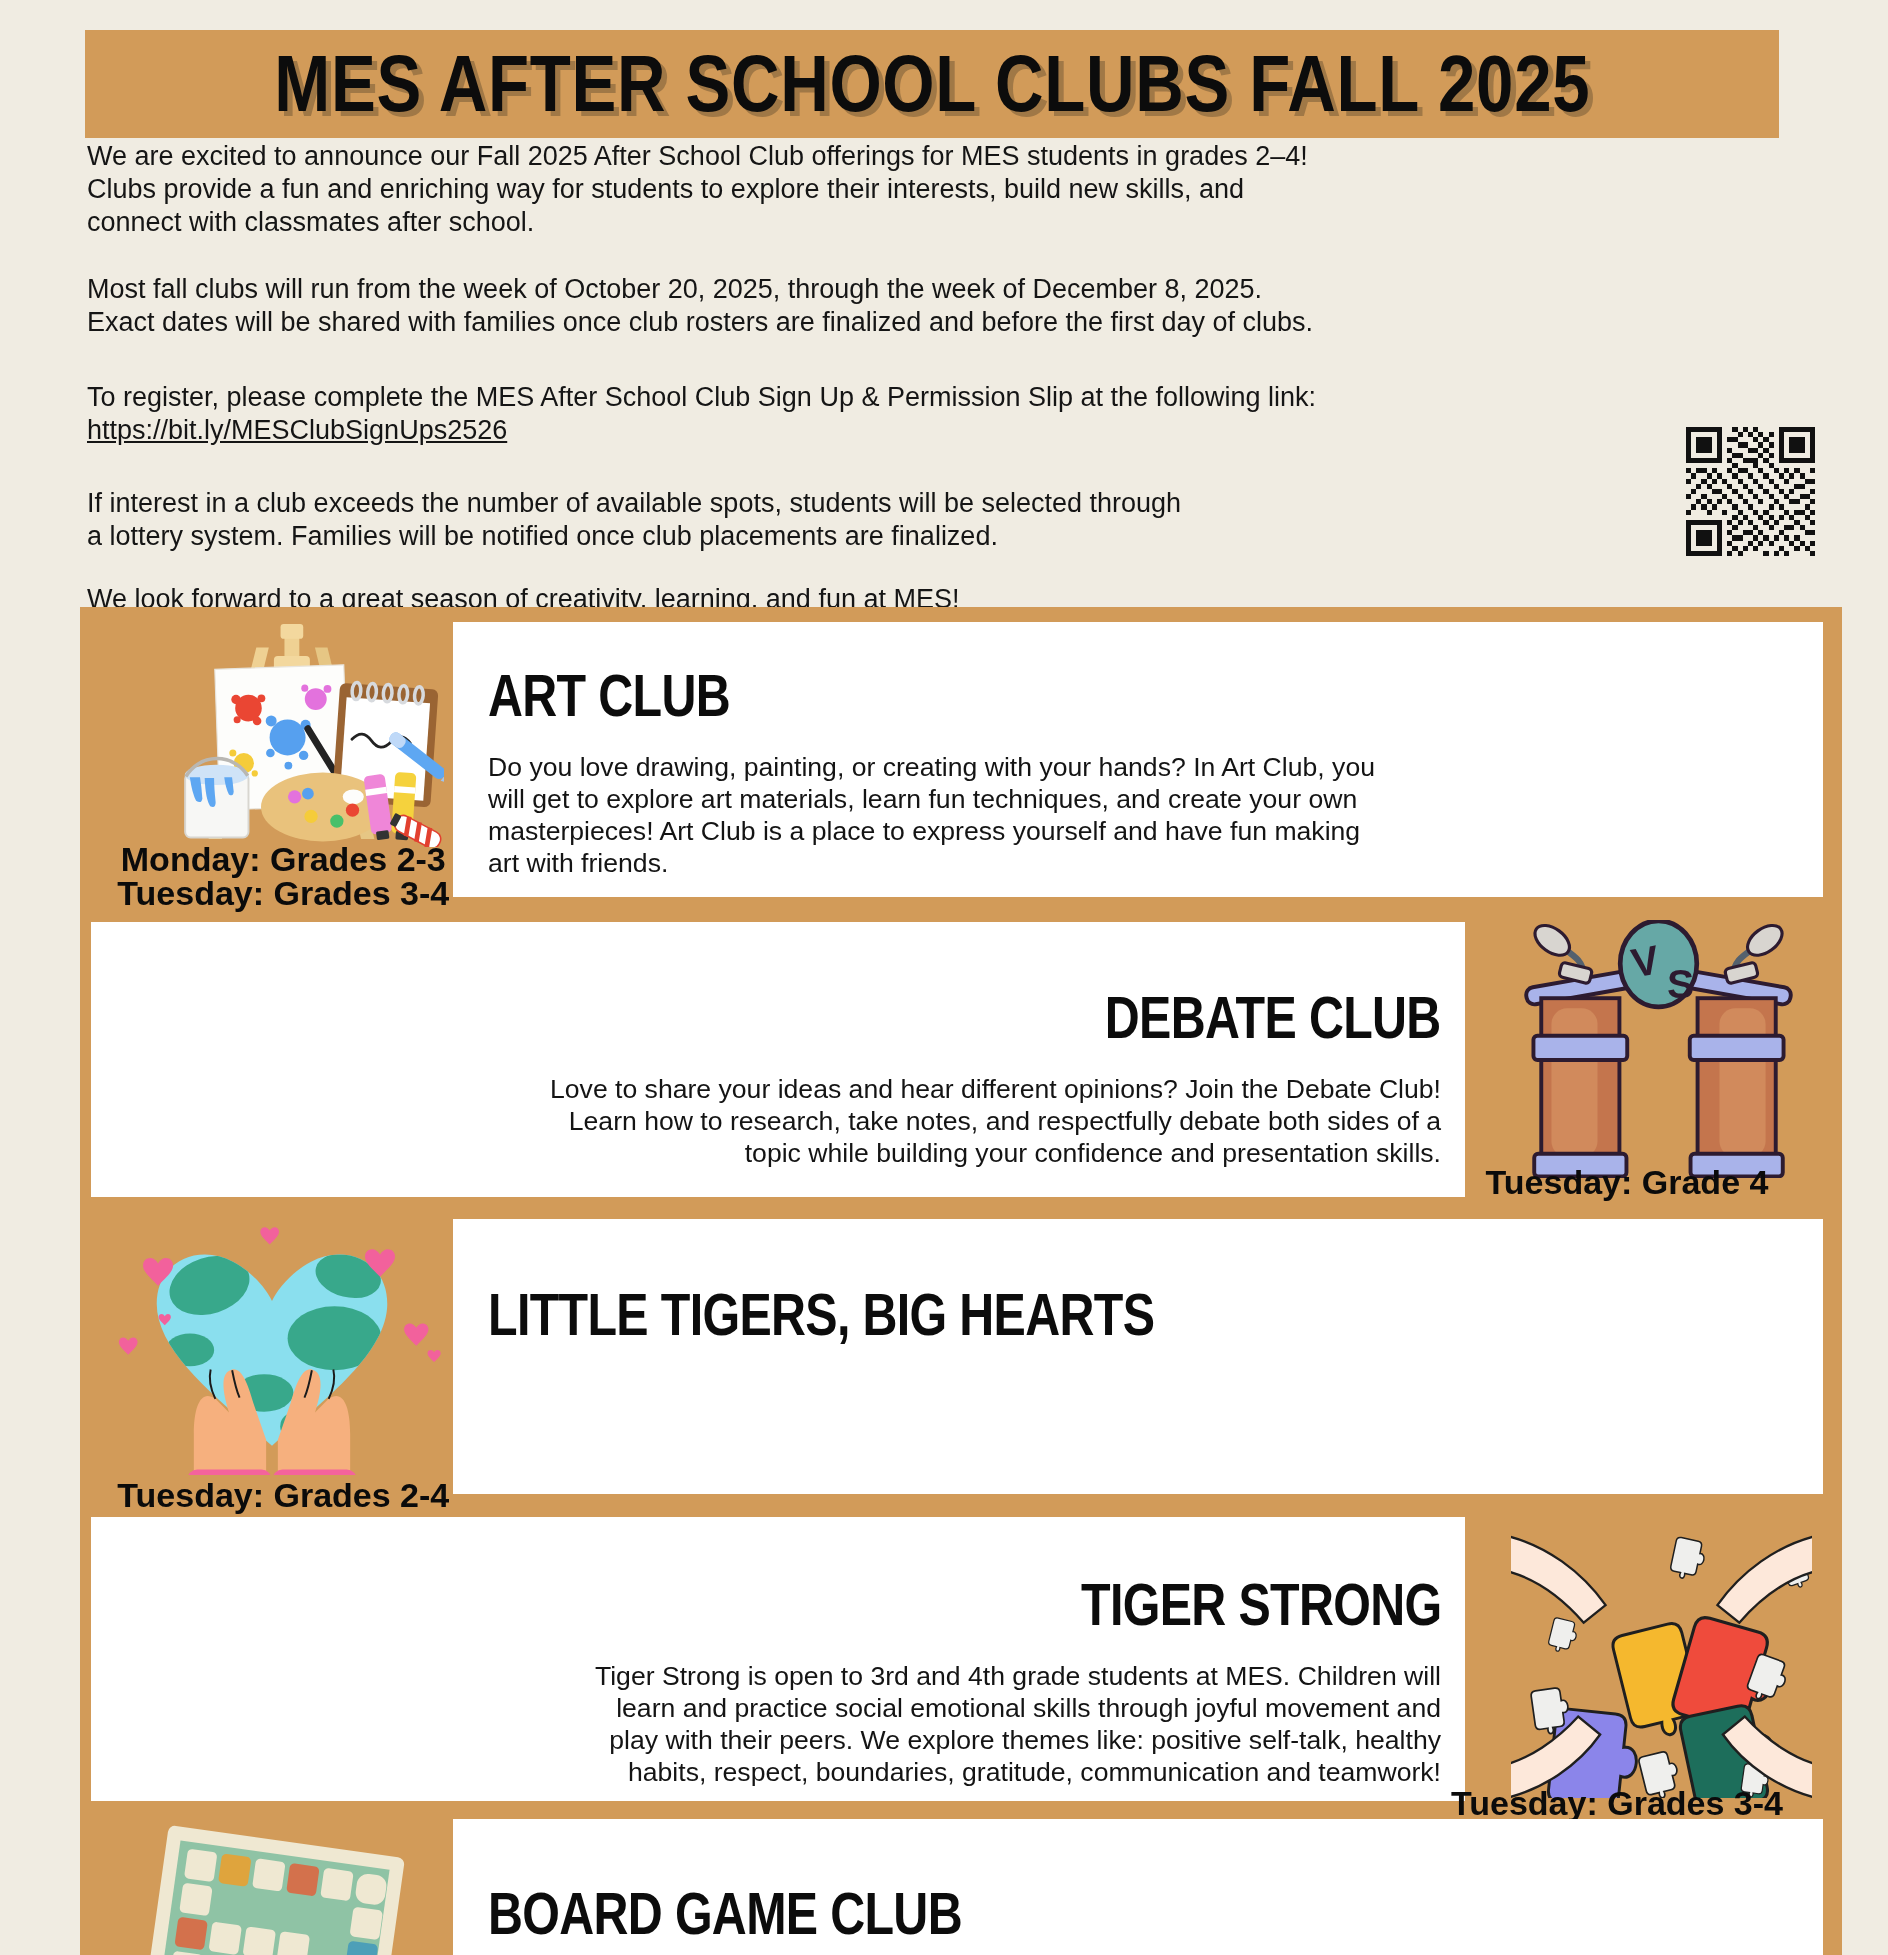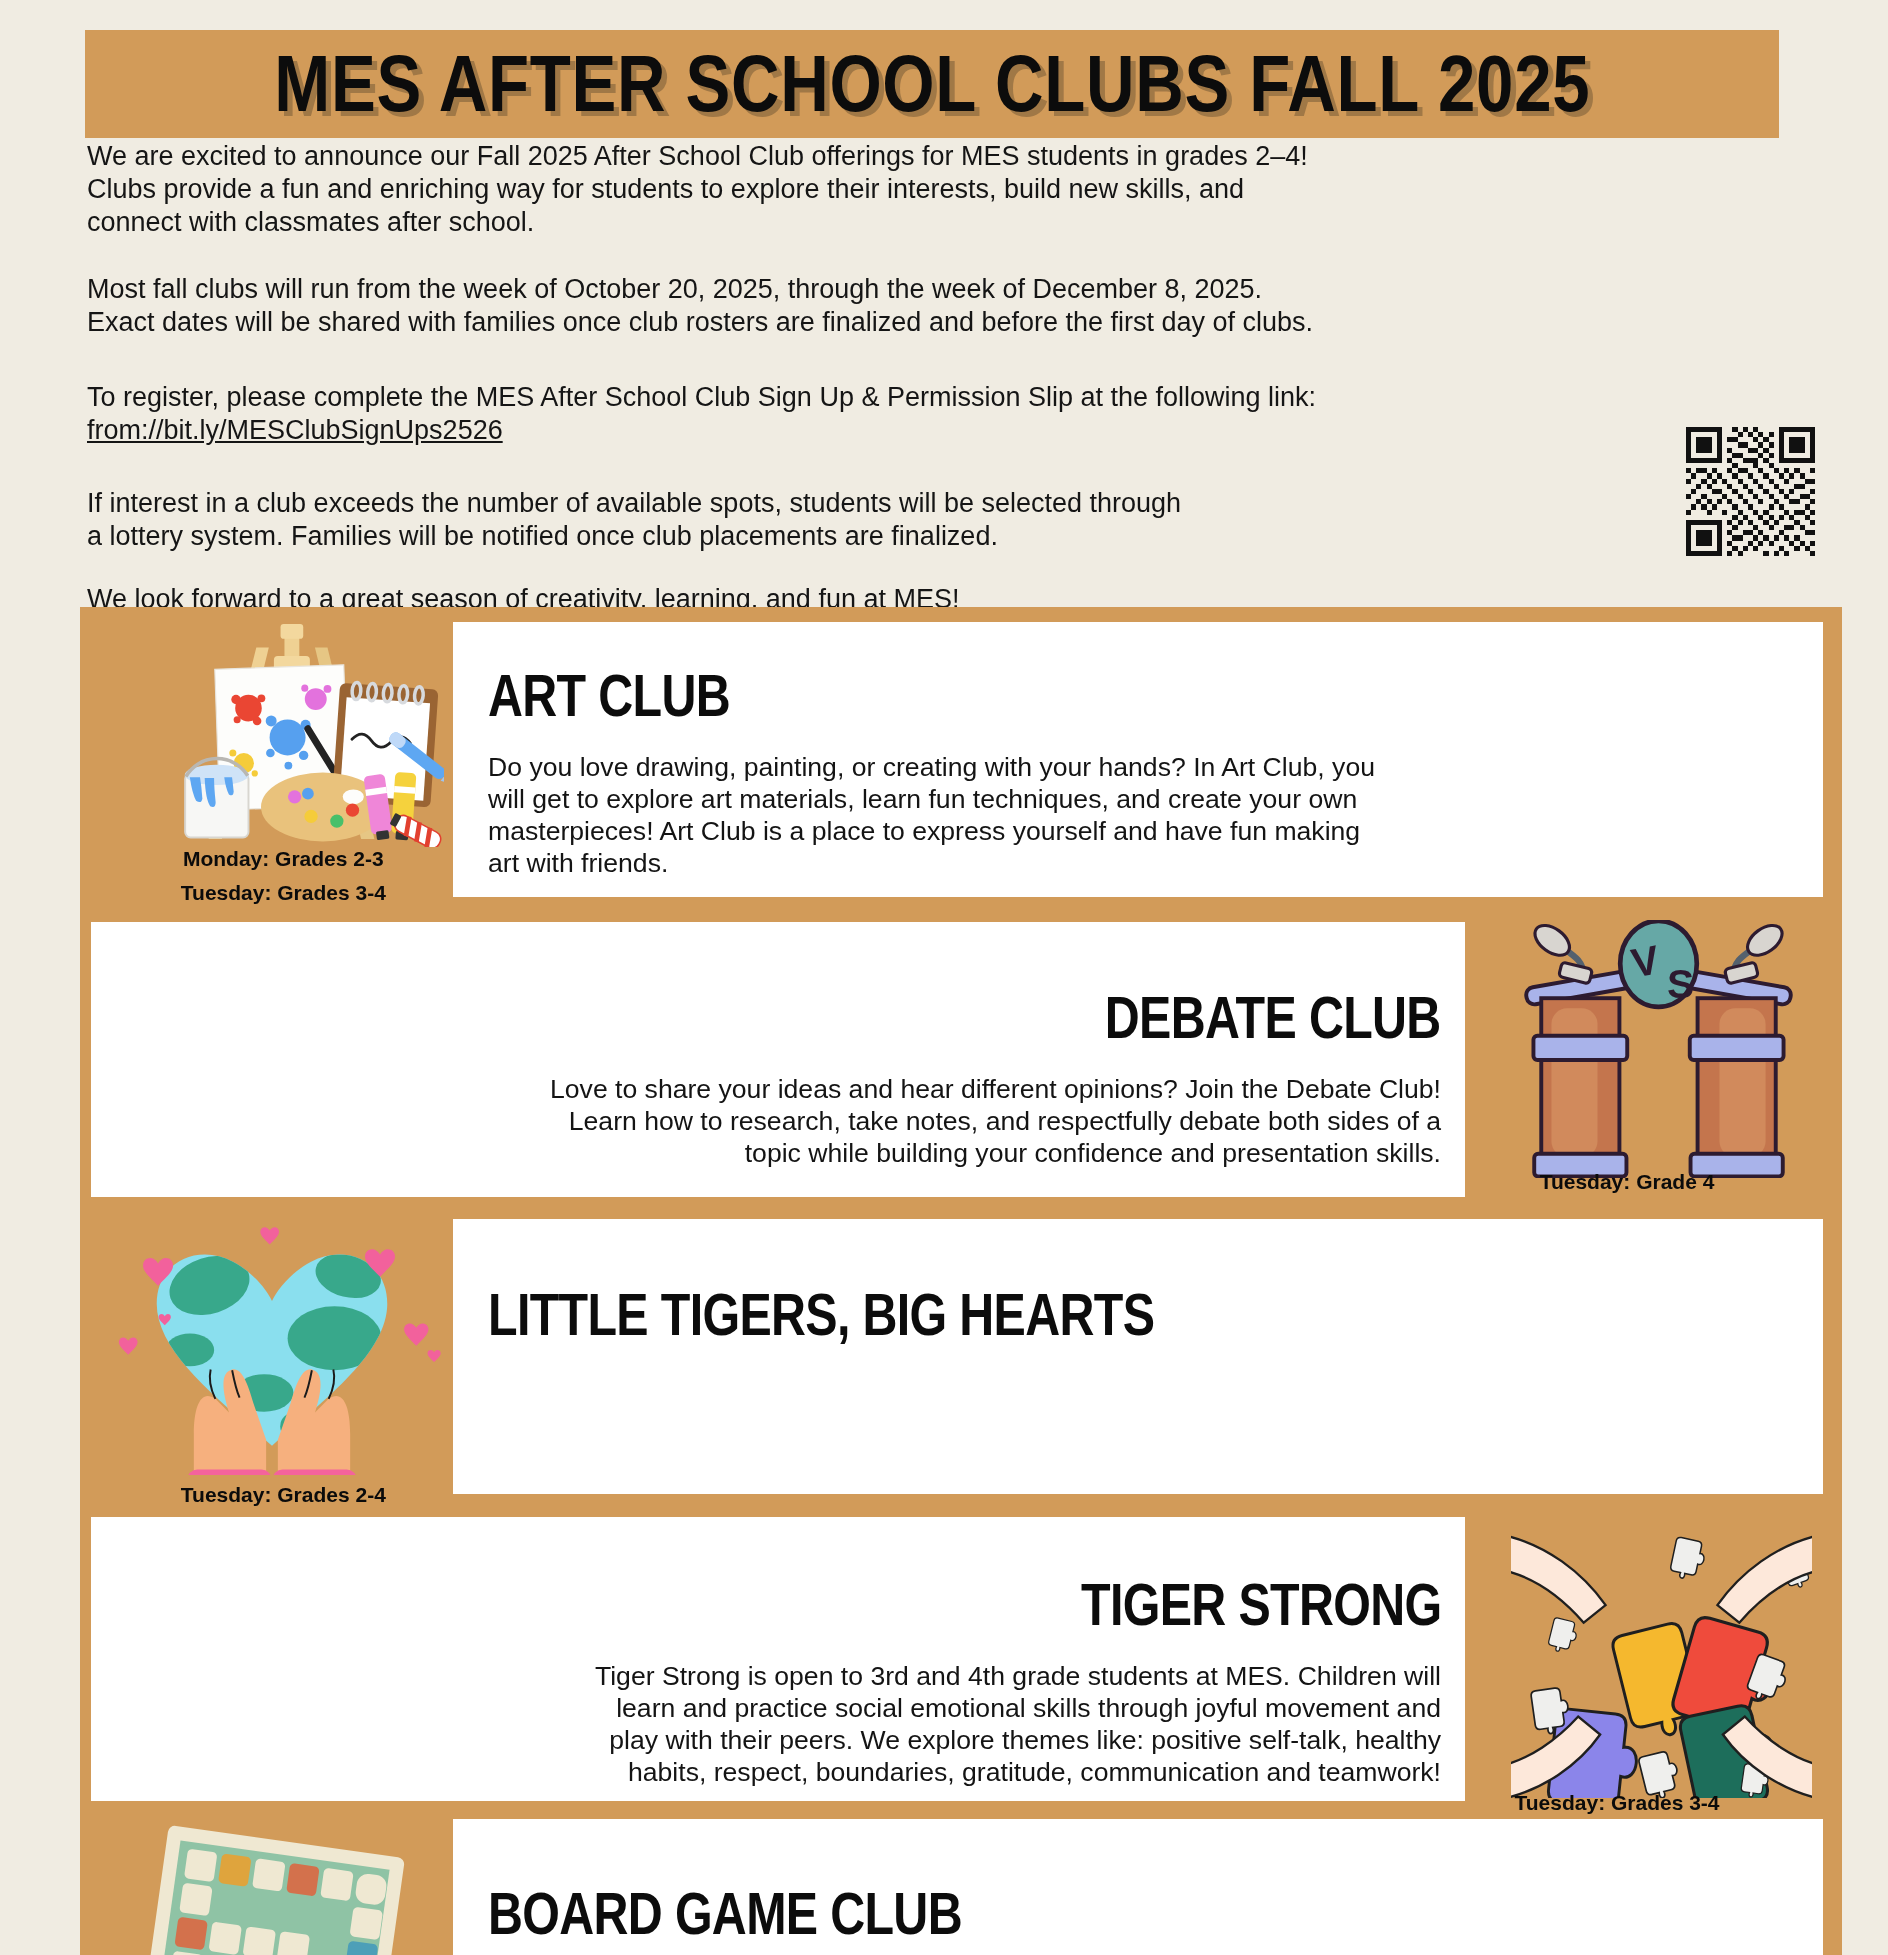--- a/index.html
+++ b/index.html
@@ -25,21 +25,21 @@
   .qr{position:absolute;left:1686px;top:427px;width:129px;height:129px;}
 
   
   .clubs{position:absolute;left:80px;top:607px;width:1762px;height:1806px;background:#d29b59;}
   .card{position:absolute;background:#ffffff;box-sizing:border-box;}
   .card .head{margin:0;font-size:59px;font-weight:700;line-height:1.02;color:#0c0c0c;letter-spacing:-0.8px;}
   .card .head .cond{display:inline-block;transform:scaleX(0.82);transform-origin:left center;white-space:nowrap;}
   .card.right{text-align:right;}
   .card.right .head .cond{transform-origin:right center;}
   .card .body{margin:25px 0 0 0;font-size:26.6px;line-height:32px;white-space:pre-line;color:#141414;}
-  .sched{position:absolute;font-weight:700;font-size:21px;line-height:34px;white-space:pre-line;color:#0b0b0b;}
+  .sched{position:absolute;font-weight:700;font-size:34px;line-height:34px;white-space:pre-line;color:#0b0b0b;}
   .sched.center{text-align:center;}
   .sched.rightA{text-align:center;}
   .art{position:absolute;}
 
   #card-art    {left:373px; top:15px;  width:1370px;height:275px;padding:44px 51px 16px 35px;}
   #img-art     {left:59px; top:13.3px;}
   #sched-art   {left:7.8px;  top:235px; width:391px;}
 
   #card-debate {left:11px;  top:315px; width:1374px;height:275px;padding:66px 24px 0 31px;}
   #img-debate  {left:1430px;top:313px;}
@@ -64,21 +64,21 @@
   <header class="banner">
     <div class="title">MES AFTER SCHOOL CLUBS FALL 2025</div>
   </header>
 
   <section class="intro">
     <p class="p1">We are excited to announce our Fall 2025 After School Club offerings for MES students in grades 2–4!
 Clubs provide a fun and enriching way for students to explore their interests, build new skills, and
 connect with classmates after school.</p>
     <p class="p2">Most fall clubs will run from the week of October 20, 2025, through the week of December 8, 2025.
 Exact dates will be shared with families once club rosters are finalized and before the first day of clubs.</p>
-    <p class="p3"><span>To register, please complete the MES After School Club Sign Up &amp; Permission Slip at the following link:</span><br><a class="link" href="#">from://bit.ly/MESClubSignUps2526</a></p>
+    <p class="p3"><span>To register, please complete the MES After School Club Sign Up &amp; Permission Slip at the following link:</span><br><a class="link" href="#">https://bit.ly/MESClubSignUps2526</a></p>
     <p class="p4">If interest in a club exceeds the number of available spots, students will be selected through
 a lottery system. Families will be notified once club placements are finalized.</p>
     <p class="p5">We look forward to a great season of creativity, learning, and fun at MES!</p>
   </section>
 
   <svg class="qr" viewBox="0 0 25 25" shape-rendering="crispEdges">
     <rect x="0" y="0" width="25" height="25" fill="#f0ece2"></rect>
     <g fill="#111111">
       <rect x="0" y="0" width="7" height="7"></rect>
         <rect x="18" y="0" width="7" height="7"></rect>

